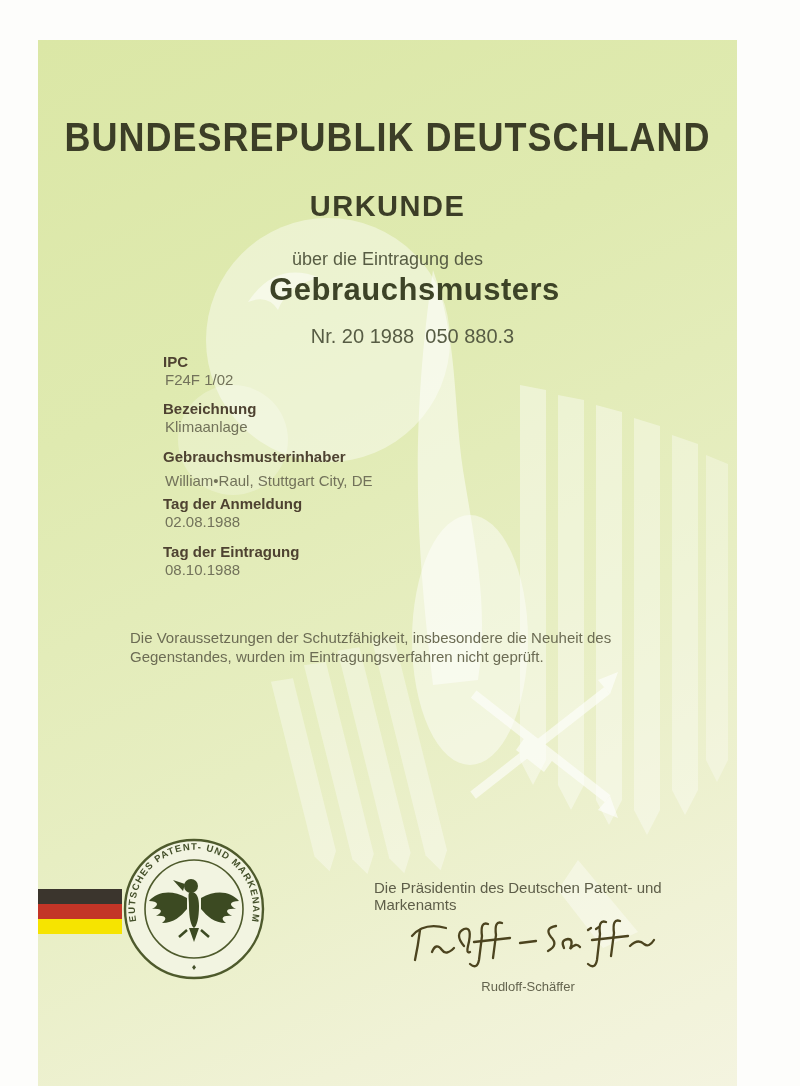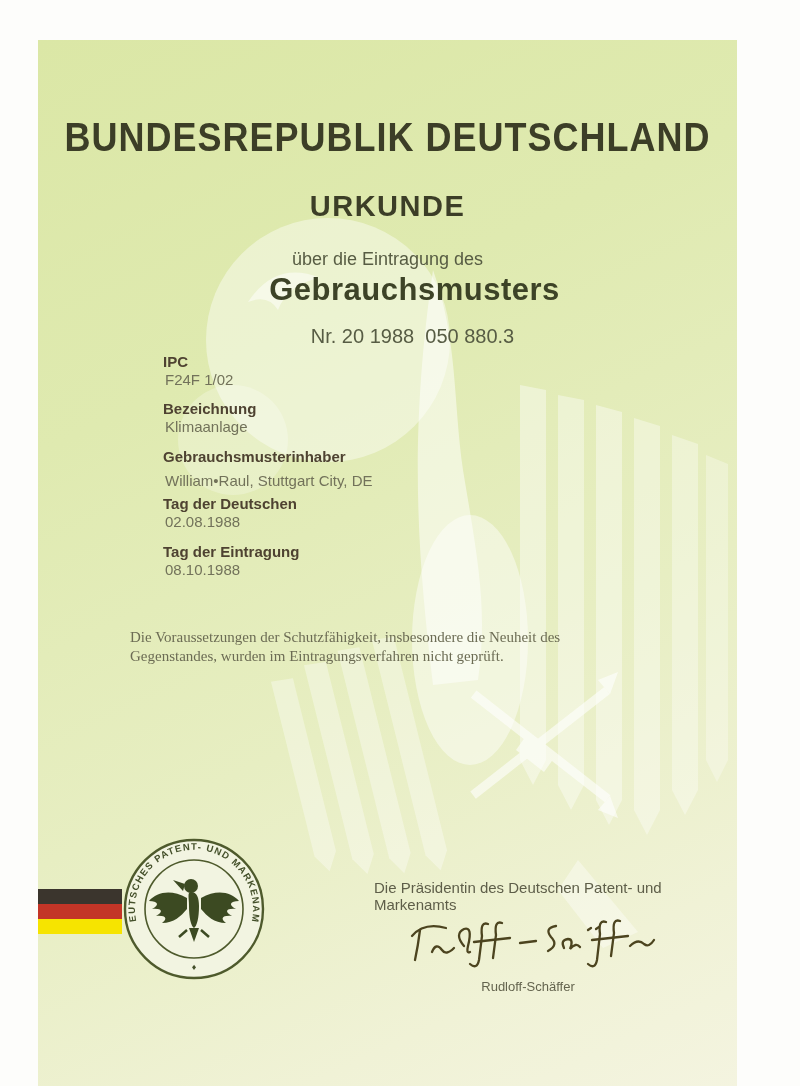--- a/index.html
+++ b/index.html
@@ -21,21 +21,21 @@
     top:74px;font-size:36px;font-weight:bold;letter-spacing:1px;color:#3c3e27;
     transform:scaleY(1.12);transform-origin:center top;
   }
   .doc-type{top:150px;font-size:29px;font-weight:bold;letter-spacing:1.5px;color:#3c3e27;}
   .subtitle{top:199px;font-size:18px;font-weight:normal;color:#575c43;margin-top:10px;}
   .subject{top:232px;font-size:31px;font-weight:bold;letter-spacing:0.5px;color:#3d4327;padding-left:27px;}
   .nr{top:285px;font-size:20px;color:#575c44;white-space:pre;transform:translateX(25px);}
   .field-label{left:125px;font-size:15px;font-weight:bold;color:#4e4231;}
   .field-value{left:127px;font-size:15px;color:#72725a;}
   .notice{
-    left:92px;top:588px;width:505px;font-size:15px;line-height:19px;color:#6c6c54;font-family:Liberation Serif, serif;
+    left:92px;top:588px;width:505px;font-size:15px;line-height:19px;color:#6c6c54;
   }
   .president{left:336px;top:839px;font-size:15px;color:#5e5e49;}
   .sig-wrap{position:absolute;left:360px;top:872px;width:260px;height:62px;}
   .sig-name{left:360px;top:939px;width:260px;text-align:center;font-size:13px;color:#64644e;}
   .flag{position:absolute;left:0px;top:849px;width:84px;height:45px;}
   .flag div{height:15px;}
   .flag .f-black{background:#3b352d;}
   .flag .f-red{background:#c33527;}
   .flag .f-gold{background:#f6e400;}
   .seal{position:absolute;left:81px;top:794px;width:150px;height:150px;}
@@ -87,21 +87,21 @@
 
     <div class="txt field-label" style="top:313px">IPC</div>
     <div class="txt field-value" style="top:331px">F24F 1/02</div>
 
     <div class="txt field-label" style="top:360px">Bezeichnung</div>
     <div class="txt field-value" style="top:378px">Klimaanlage</div>
 
     <div class="txt field-label" style="top:408px">Gebrauchsmusterinhaber</div>
     <div class="txt field-value" style="top:432px">William•Raul, Stuttgart City, DE</div>
 
-    <div class="txt field-label" style="top:455px">Tag der Deutschen</div>
+    <div class="txt field-label" style="top:455px">Tag der Anmeldung</div>
     <div class="txt field-value" style="top:473px">02.08.1988</div>
 
     <div class="txt field-label" style="top:503px">Tag der Eintragung</div>
     <div class="txt field-value" style="top:521px">08.10.1988</div>
 
     <div class="txt notice">Die Voraussetzungen der Schutzfähigkeit, insbesondere die Neuheit des Gegenstandes, wurden im Eintragungsverfahren nicht geprüft.</div>
 
     <div class="txt president">Die Präsidentin des Deutschen Patent- und Markenamts</div>
 
     <div class="sig-wrap">

